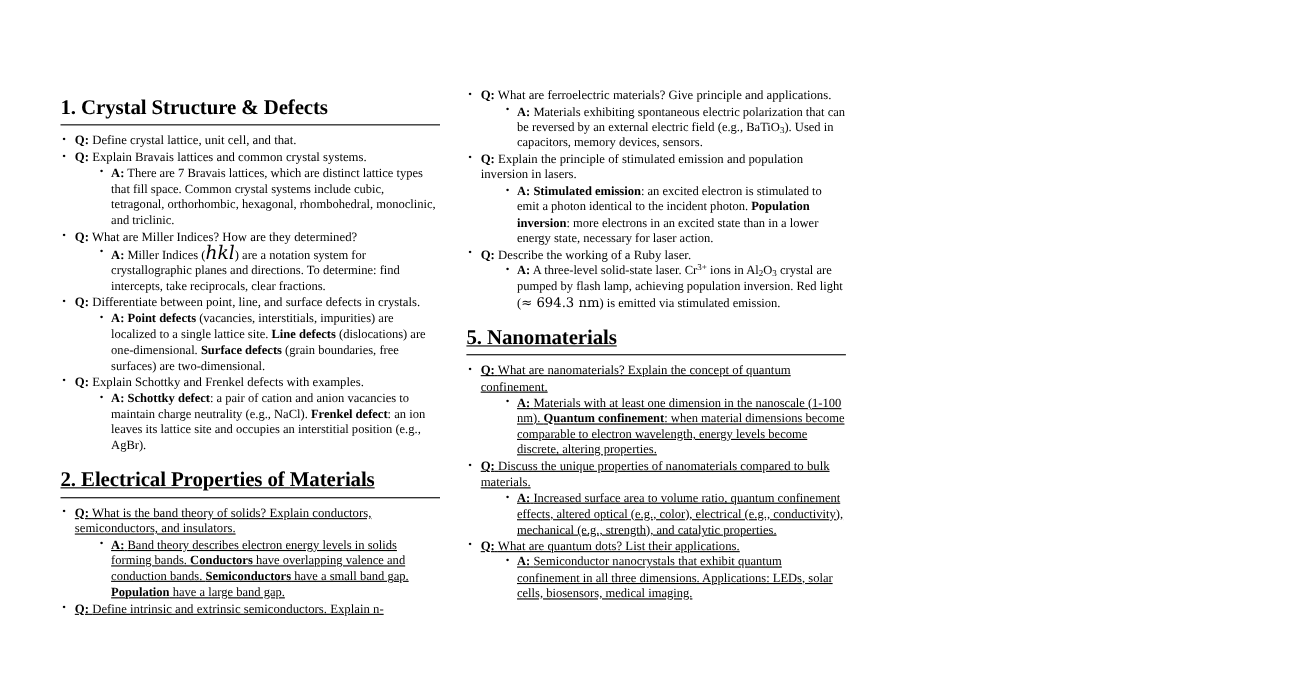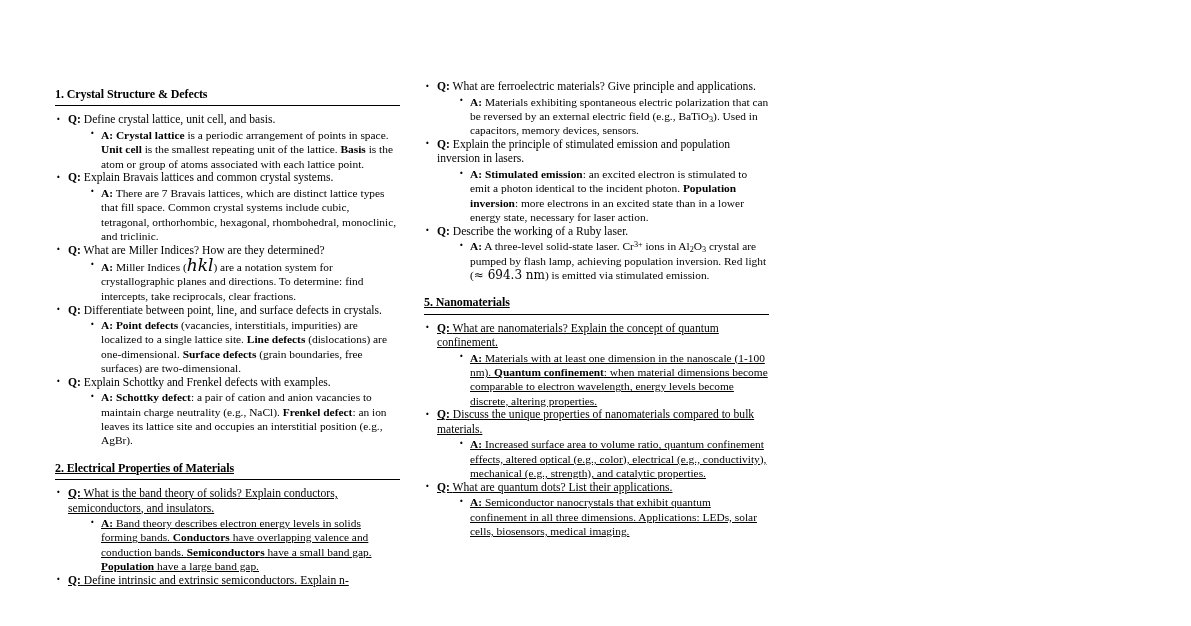--- a/index.html
+++ b/index.html
@@ -28,21 +28,21 @@
     width: 345px;
   }
   .col-left  { left: 55px; }
   .col-right { left: 424px; }
 
   .col-left .col-inner  { padding-top: 88px; }
   .col-right .col-inner { padding-top: 80px; }
 
   h2.section-heading {
     font-family: "Liberation Serif", "DejaVu Serif", serif;
-    font-size: 12px;
+    font-size: 19px;
     font-weight: bold;
     line-height: 1.12;
     margin: 0;
     padding: 0 0 4px 0;
     letter-spacing: -0.1px;
   }
   .section-rule {
     border: 0;
     border-top: 1.6px solid #000;
     margin: 0 0 7px 0;
@@ -112,23 +112,21 @@
 <body>
 
 <div class="page">
 
   <div class="column col-left">
     <div class="col-inner">
         <div class="section-block">
           <h2 class="section-heading">1. Crystal Structure &amp; Defects</h2>
           <hr class="section-rule">
           <ul class="qa-list">
-            <li class="qa-item"><span class="lbl">Q:</span> <span>Define crystal lattice, unit cell, and basis.</span><ul class="qa-list sub">
-                <li class="qa-item sub-item"><span class="lbl">A:</span> <span><b>Crystal lattice</b> is a periodic arrangement of points in space. <b>Unit cell</b> is the smallest repeating unit of the lattice. <b>Basis</b> is the atom or group of atoms associated with each lattice point.</span></li>
-              </ul></li>
+            <li class="qa-item"><span class="lbl">Q:</span> <span>Define crystal lattice, unit cell, and that.</span></li>
             <li class="qa-item"><span class="lbl">Q:</span> <span>Explain Bravais lattices and common crystal systems.</span><ul class="qa-list sub">
                 <li class="qa-item sub-item"><span class="lbl">A:</span> <span>There are 7 Bravais lattices, which are distinct lattice types that fill space. Common crystal systems include cubic, tetragonal, orthorhombic, hexagonal, rhombohedral, monoclinic, and triclinic.</span></li>
               </ul></li>
             <li class="qa-item"><span class="lbl">Q:</span> <span>What are Miller Indices? How are they determined?</span><ul class="qa-list sub">
                 <li class="qa-item sub-item"><span class="lbl">A:</span> <span>Miller Indices (<span class="mathit">hkl</span>) are a notation system for crystallographic planes and directions. To determine: find intercepts, take reciprocals, clear fractions.</span></li>
               </ul></li>
             <li class="qa-item"><span class="lbl">Q:</span> <span>Differentiate between point, line, and surface defects in crystals.</span><ul class="qa-list sub">
                 <li class="qa-item sub-item"><span class="lbl">A:</span> <span><b>Point defects</b> (vacancies, interstitials, impurities) are localized to a single lattice site. <b>Line defects</b> (dislocations) are one-dimensional. <b>Surface defects</b> (grain boundaries, free surfaces) are two-dimensional.</span></li>
               </ul></li>
             <li class="qa-item"><span class="lbl">Q:</span> <span>Explain Schottky and Frenkel defects with examples.</span><ul class="qa-list sub">

